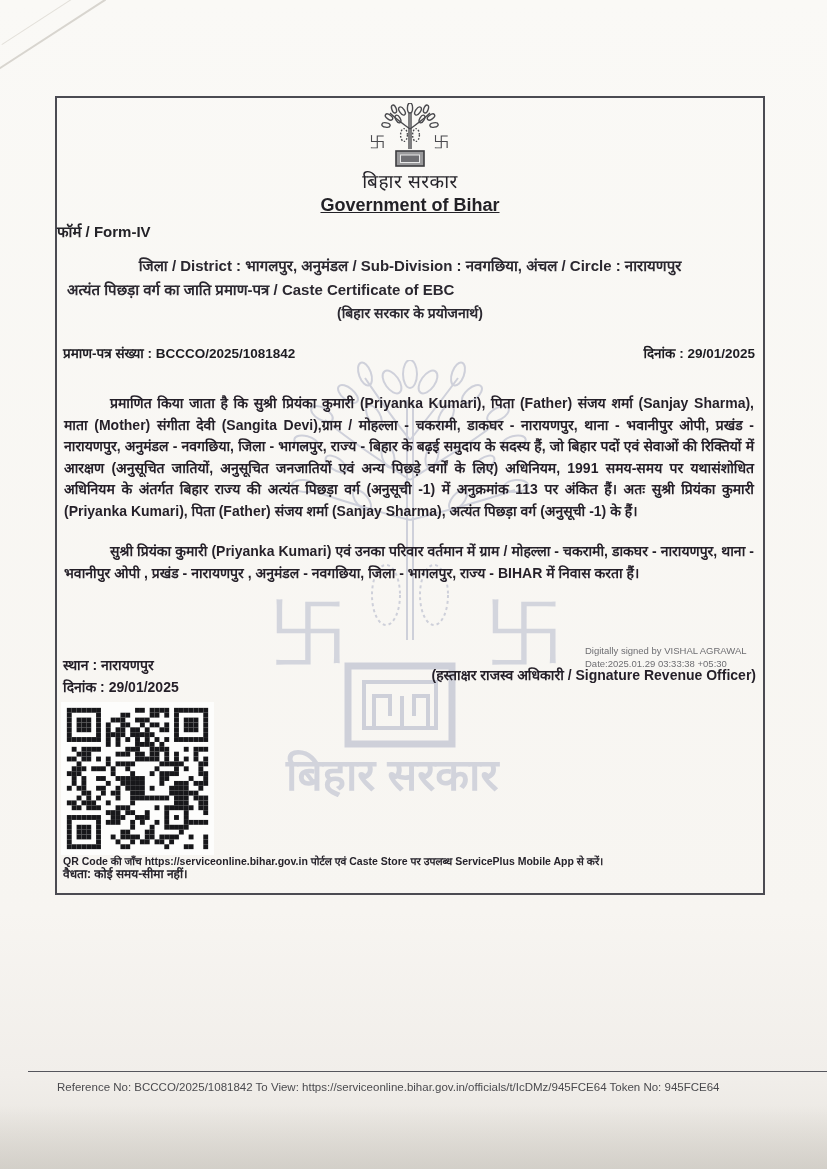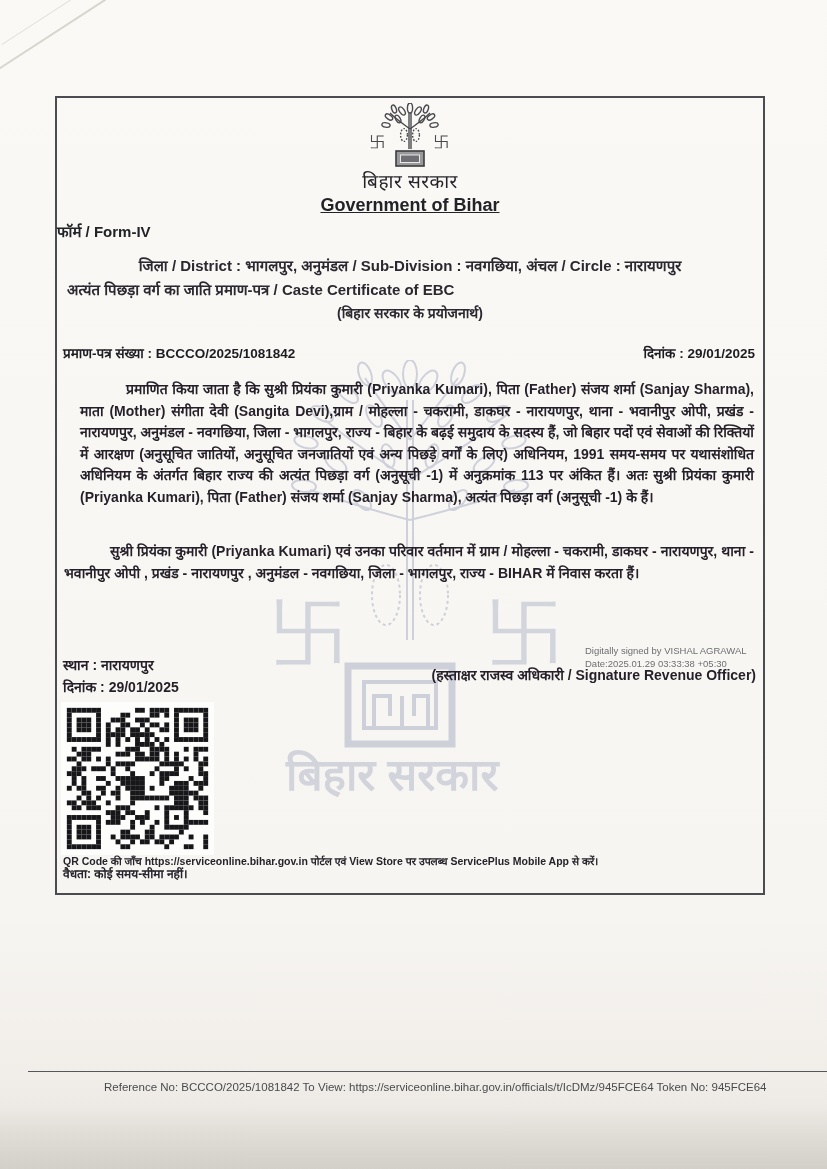--- a/index.html
+++ b/index.html
@@ -42,21 +42,21 @@
   .purpose  { position:absolute; left:10px; right:10px; top:205px; text-align:center; font-size:14px; font-weight:700; color:#2b2830; }
 
   .meta-row { position:absolute; left:6px; right:8px; top:246px; font-size:13.5px; font-weight:700; color:#1d1c22; }
   .meta-row .right { float:right; }
 
   .para {
     position:absolute; left:7px; right:9px;
     font-size:14px; line-height:21.5px; font-weight:700; color:#241f28;
     text-align:justify;
   }
-  .para1 { top:281px; text-indent:46px;margin-left:16px; }
+  .para1 { top:295px; text-indent:46px; }
   .para2 { top:443px; text-indent:46px; }
 
   .digital-sig {
     position:absolute; left:528px; top:515px; width:226px;
     font-size:9.5px; line-height:13px; color:#6e6e72;margin-top:31px;
   }
   .place-block { position:absolute; left:6px; top:556px; font-size:14px; font-weight:700; color:#241f28; line-height:22px; }
   .officer-line { position:absolute; right:7px; top:567px; font-size:14px; font-weight:700; color:#241f28; }
 
   .qr { position:absolute; left:4px; top:604px; width:153px; height:153px; }
@@ -65,21 +65,21 @@
   .qr-notes { position:absolute; left:6px; top:757px; right:8px; color:#26232b; }
   .qr-notes .l1 { font-size:10.5px; font-weight:700; line-height:13px; }
   .qr-notes .l2, .qr-notes .l3 { font-size:12px; font-weight:700; line-height:12.5px; }
 
   
   .wm { position:absolute; left:213px; top:262px; width:300px; height:445px; opacity:.5; }
   .wm svg { width:100%; height:100%; }
 
   
   .footer-rule { position:absolute; left:28px; right:0; top:1071px; border-top:1.5px solid #55555c; }
-  .footer-ref  { position:absolute; left:57px; top:1081px; font-size:11.5px; color:#4a4a4e;margin-left:47px; }
+  .footer-ref  { position:absolute; left:57px; top:1081px; font-size:11.5px; color:#4a4a4e; }
   .bottom-shade { position:absolute; left:0; right:0; top:1106px; height:63px;
     background:linear-gradient(180deg, rgba(210,206,199,0) 0%, rgba(205,201,194,.45) 60%, rgba(198,194,187,.6) 100%); }
 </style>
 </head>
 <body>
 
 <div class="paper">
   <div class="fold-line"></div>
   <div class="fold-line2"></div>
 
@@ -612,21 +612,21 @@
               <rect x="60" y="140" width="5" height="5"></rect>
               <rect x="100" y="140" width="5" height="5"></rect>
               <rect x="120" y="140" width="5" height="5"></rect>
               <rect x="125" y="140" width="5" height="5"></rect>
               <rect x="140" y="140" width="5" height="5"></rect>
             </g>
           </svg>
         </div>
 
       <div class="qr-notes">
-        <div class="l1">QR Code की जाँच https://serviceonline.bihar.gov.in पोर्टल एवं View Store पर उपलब्ध ServicePlus Mobile App से करें।</div>
+        <div class="l1">QR Code की जाँच https://serviceonline.bihar.gov.in पोर्टल एवं Caste Store पर उपलब्ध ServicePlus Mobile App से करें।</div>
         <div class="l2">वैधता: कोई समय-सीमा नहीं।</div>
       </div>
     </div>
   </div>
 
   <div class="footer-rule"></div>
   <div class="footer-ref">Reference No: BCCCO/2025/1081842 To View: https://serviceonline.bihar.gov.in/officials/t/IcDMz/945FCE64 Token No: 945FCE64</div>
   <div class="bottom-shade"></div>
 </div>
 

